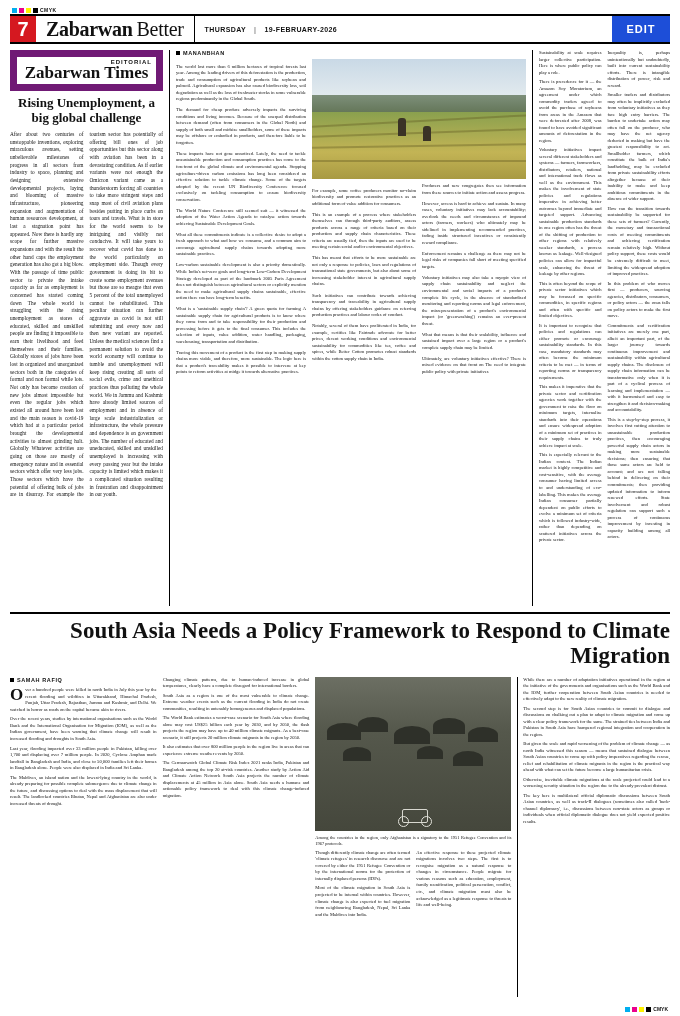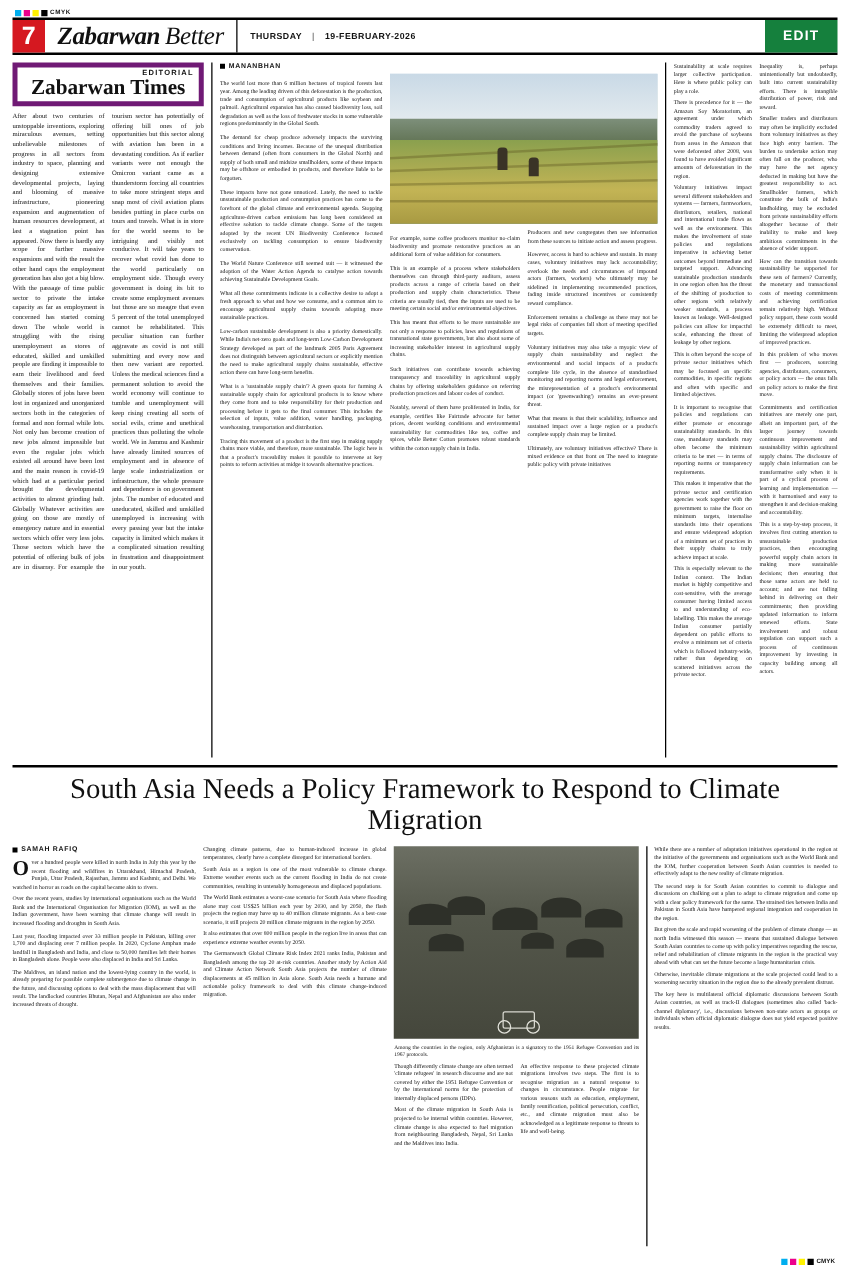--- a/index.html
+++ b/index.html
@@ -46,56 +46,55 @@
     font-weight: bold; font-size: 20px;
     width: 26px; display: flex; align-items: center; justify-content: center;
   }
   .mh-title {
     flex: 0 0 auto;
     display: flex; align-items: center;
     padding: 0 10px;
     font-family: "Liberation Serif", serif;
     font-size: 20px; font-weight: bold;
     letter-spacing: -.3px;
-    font-style: italic;
   }
   .mh-title .zab { font-weight: bold; }
   .mh-title .tim { font-weight: normal; margin-left: 4px; }
   .mh-date {
     flex: 1 1 auto;
     display: flex; align-items: center; gap: 8px;
     border-left: 1px solid #000;
     padding-left: 10px;
     font-family: "Liberation Sans", sans-serif;
     font-size: 7px; font-weight: bold; letter-spacing: .4px;
   }
   .mh-date .sep { color:#888; }
   .mh-edit {
-    background: #15803d; color: #fff;
+    background: #1d4ed8; color: #fff;
     font-family: "Liberation Sans", sans-serif;
     font-weight: bold; font-size: 11px;
     letter-spacing: 1px;
     width: 58px;
     display:flex; align-items:center; justify-content:center;
   }
 
   
   .upper {
     display: flex;
     margin-top: 6px;
     height: 556px;
   }
   .editorial-col {
     width: 160px;
     flex: 0 0 160px;
     border-right: 1px solid #000;
     padding-right: 6px;
   }
   .ed-banner {
-    border: 4px solid #701a75;
+    border: 7px solid #701a75;
     padding: 2px 4px 3px 4px;
     text-align: center;
     position: relative;
     margin-bottom: 5px;
   }
   .ed-banner .ed-label {
     font-family: "Liberation Sans", sans-serif;
     font-size: 6px; font-weight: bold;
     letter-spacing: 1px;
     text-align: right;
@@ -187,22 +186,22 @@
     hyphens: auto;
   }
   .right-col p { margin: 0 0 3px 0; }
 
   
   .big-rule { border-top: 2px solid #000; margin: 6px 0 4px 0; }
 
   
   .lower-headline {
     font-family: "Liberation Serif", serif;
-    font-size: 23px; font-weight: normal;
-    text-align: center;
+    font-size: 23px; font-weight: bold;
+    text-align: right;
     line-height: 1.1;
     margin: 4px 0 8px 0;
   }
   .lower {
     display: flex;
     gap: 6px;
     height: 320px;
   }
   .lo-col {
     flex: 1 1 0;
@@ -294,20 +293,21 @@
     <div class="mh-edit">EDIT</div>
   </div>
 
   <div class="upper">
 
     <div class="editorial-col">
       <div class="ed-banner">
         <div class="ed-label">EDITORIAL</div>
         <div class="ed-name">Zabarwan Times</div>
       </div>
+      <div class="ed-headline">Rising Unemployment, a big global challenge</div>
       <div class="ed-body">
         <p>After about two centuries of unstoppable inventions, exploring miraculous avenues, setting unbelievable milestones of progress in all sectors from industry to space, planning and designing extensive developmental projects, laying and blooming of massive infrastructure, pioneering expansion and augmentation of human resources development, at last a stagnation point has appeared. Now there is hardly any scope for further massive expansions and with the result the other hand caps the employment generation has also got a big blow. With the passage of time public sector to private the intake capacity as far as employment is concerned has started coming down The whole world is struggling with the rising unemployment as stores of educated, skilled and unskilled people are finding it impossible to earn their livelihood and feed themselves and their families. Globally stores of jobs have been lost in organized and unorganized sectors both in the categories of formal and non formal while lots. Not only has become creation of new jobs almost impossible but even the regular jobs which existed all around have been lost and the main reason is covid-19 which had at a particular period brought the developmental activities to almost grinding halt. Globally Whatever activities are going on those are mostly of emergency nature and in essential sectors which offer very less jobs. Those sectors which have the potential of offering bulk of jobs are in disarray. For example the tourism sector has potentially of offering bill ones of job opportunities but this sector along with aviation has been in a devastating condition. As if earlier variants were not enough the Omicron variant came as a thunderstorm forcing all countries to take more stringent steps and snap most of civil aviation plans besides putting in place curbs on tours and travels. What is in store for the world seems to be intriguing and visibly not conducive. It will take years to recover what covid has done to the world particularly on employment side. Though every government is doing its bit to create some employment avenues but those are so meagre that even 5 percent of the total unemployed cannot be rehabilitated. This peculiar situation can further aggravate as covid is not still submitting and every now and then new variant are reported. Unless the medical sciences find a permanent solution to avoid the world economy will continue to tumble and unemployment will keep rising creating all sorts of social evils, crime and unethical practices thus polluting the whole world. We in Jammu and Kashmir have already limited sources of employment and in absence of large scale industrialization or infrastructure, the whole pressure and dependence is on government jobs. The number of educated and uneducated, skilled and unskilled unemployed is increasing with every passing year but the intake capacity is limited which makes it a complicated situation resulting in frustration and disappointment in our youth.</p>
       </div>
     </div>
 
     <div class="feature-col">
       <div class="byline">
         <span class="sq"></span>
         <span>MANANBHAN</span>
       </div>

